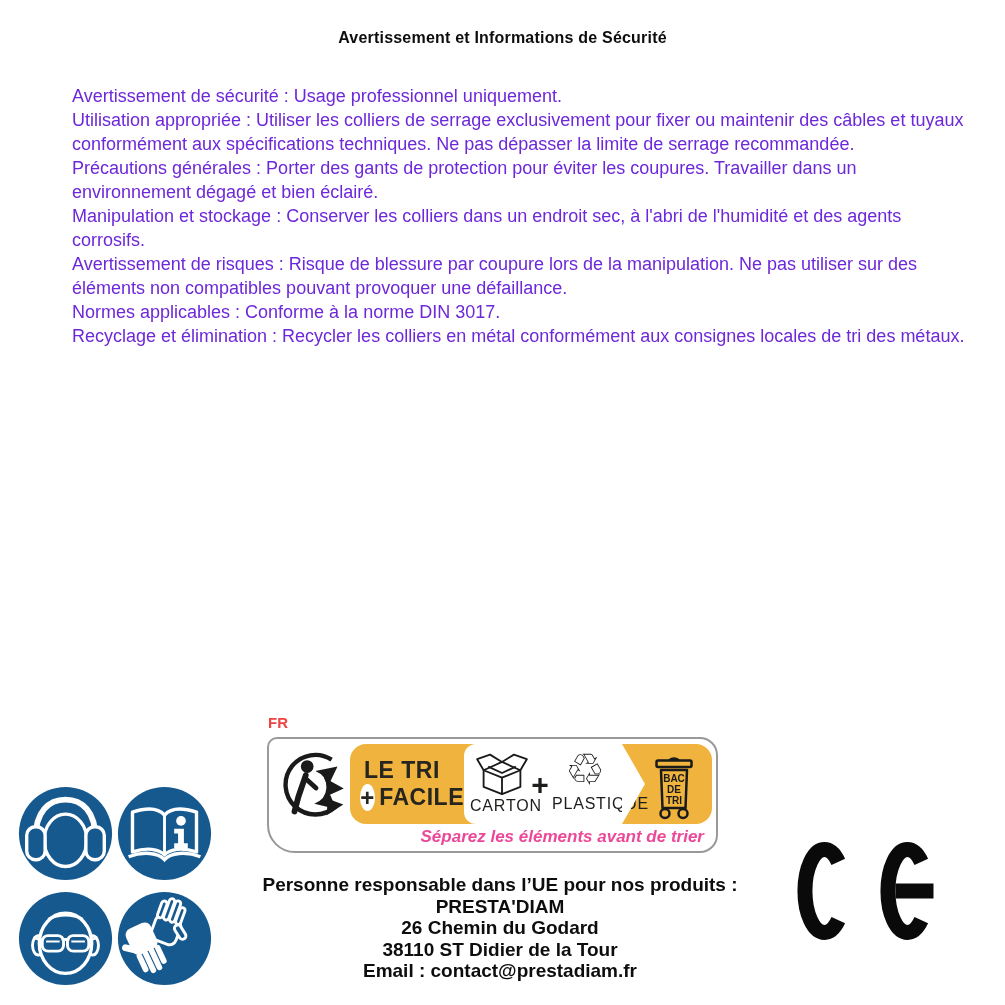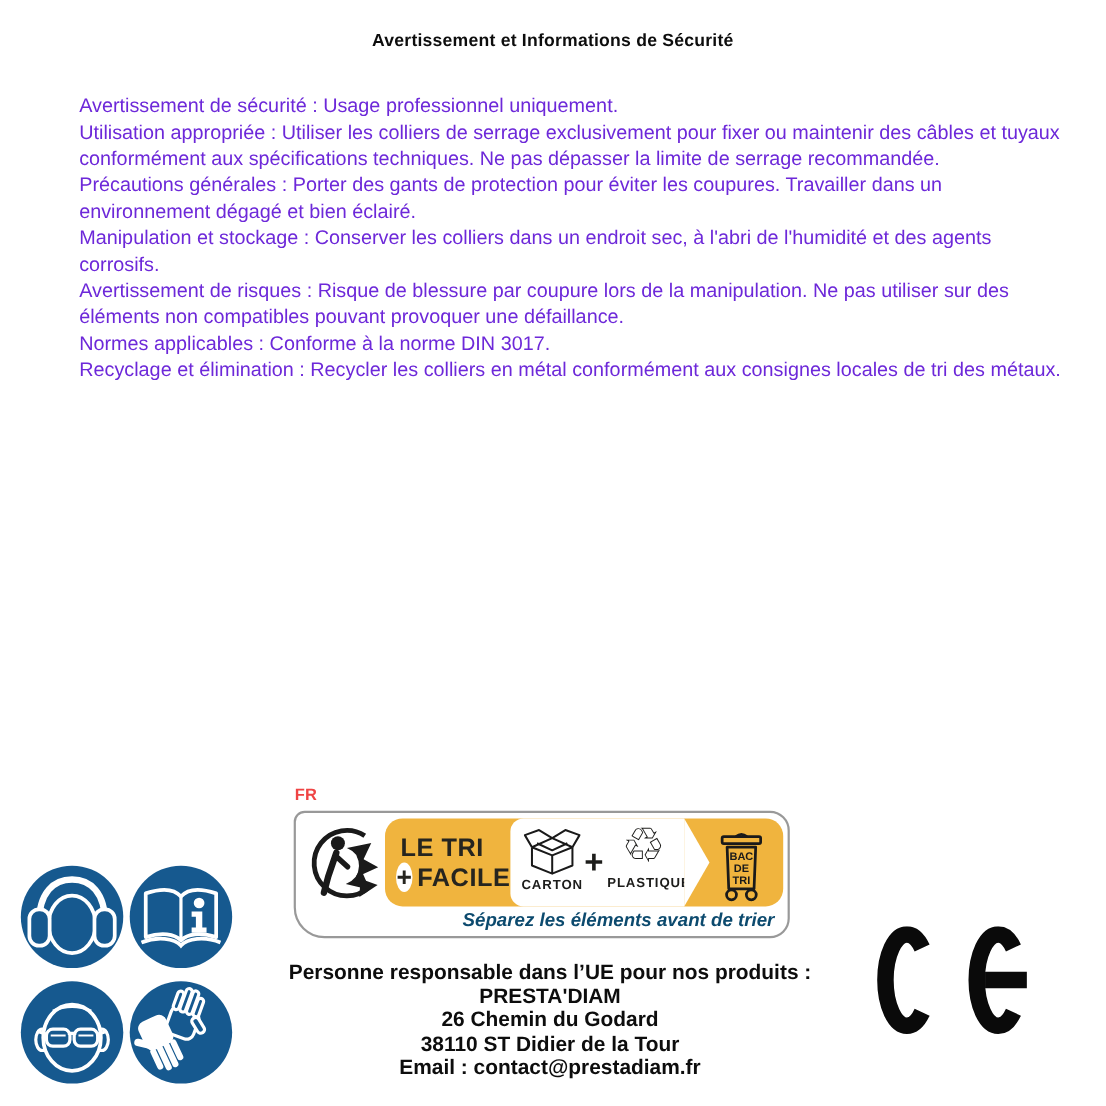--- a/index.html
+++ b/index.html
@@ -51,35 +51,35 @@
     position:absolute;left:114px;top:0;width:158px;height:80px;background:#fff;
     border-radius:12px 0 0 12px;
   }
   .sorting-arrow{
     position:absolute;left:272px;top:0;width:0;height:0;
     border-top:40px solid transparent;border-bottom:40px solid transparent;
     border-left:23px solid #fff;
   }
   .mat{position:absolute;text-align:center;}
   .mat .icon{display:block;margin:0 auto;}
-  .mat-label{font-size:12px;font-weight:bold;letter-spacing:.8px;color:#1d1d1b;margin-top:1px;}
+  .mat-label{font-size:16px;font-weight:normal;letter-spacing:.8px;color:#1d1d1b;margin-top:1px;}
   .mat.carton{left:6px;top:6px;width:64px;}
   .mat.plastique{left:88px;top:2px;width:66px;}
   .recycle-glyph{
     font-family:"DejaVu Sans", sans-serif;font-size:44px;line-height:48px;color:#1d1d1b;
     display:block;
   }
   .plus-sep{
     position:absolute;left:64px;top:24px;width:24px;text-align:center;
     font-size:30px;font-weight:bold;color:#1d1d1b;
   }
   .bin{position:absolute;right:14px;top:13px;width:48px;height:64px;}
   .tagline{
     position:absolute;right:12px;top:88px;font-size:17px;font-weight:bold;font-style:italic;
-    color:#0c4a6e;white-space:nowrap;
+    color:#ec4899;white-space:nowrap;
   }
   
   .responsible{
     position:absolute;left:253px;top:874px;width:494px;text-align:center;
     font-size:19px;font-weight:bold;line-height:21.5px;color:#0d0d0d;
   }
   
   .ce{position:absolute;left:797px;top:842px;width:141px;height:98px;}
 </style>
 </head>

